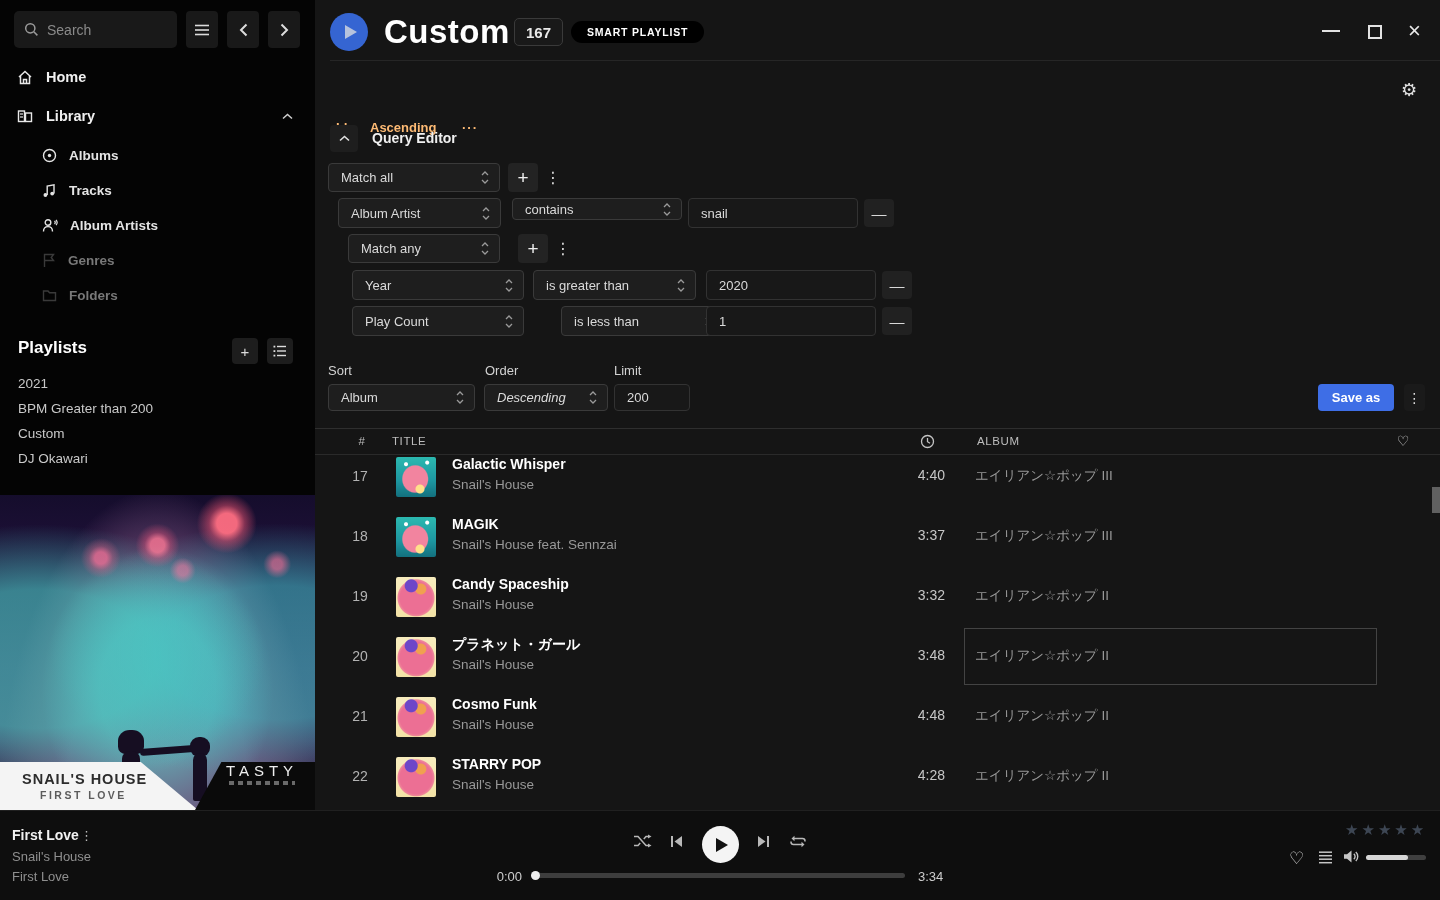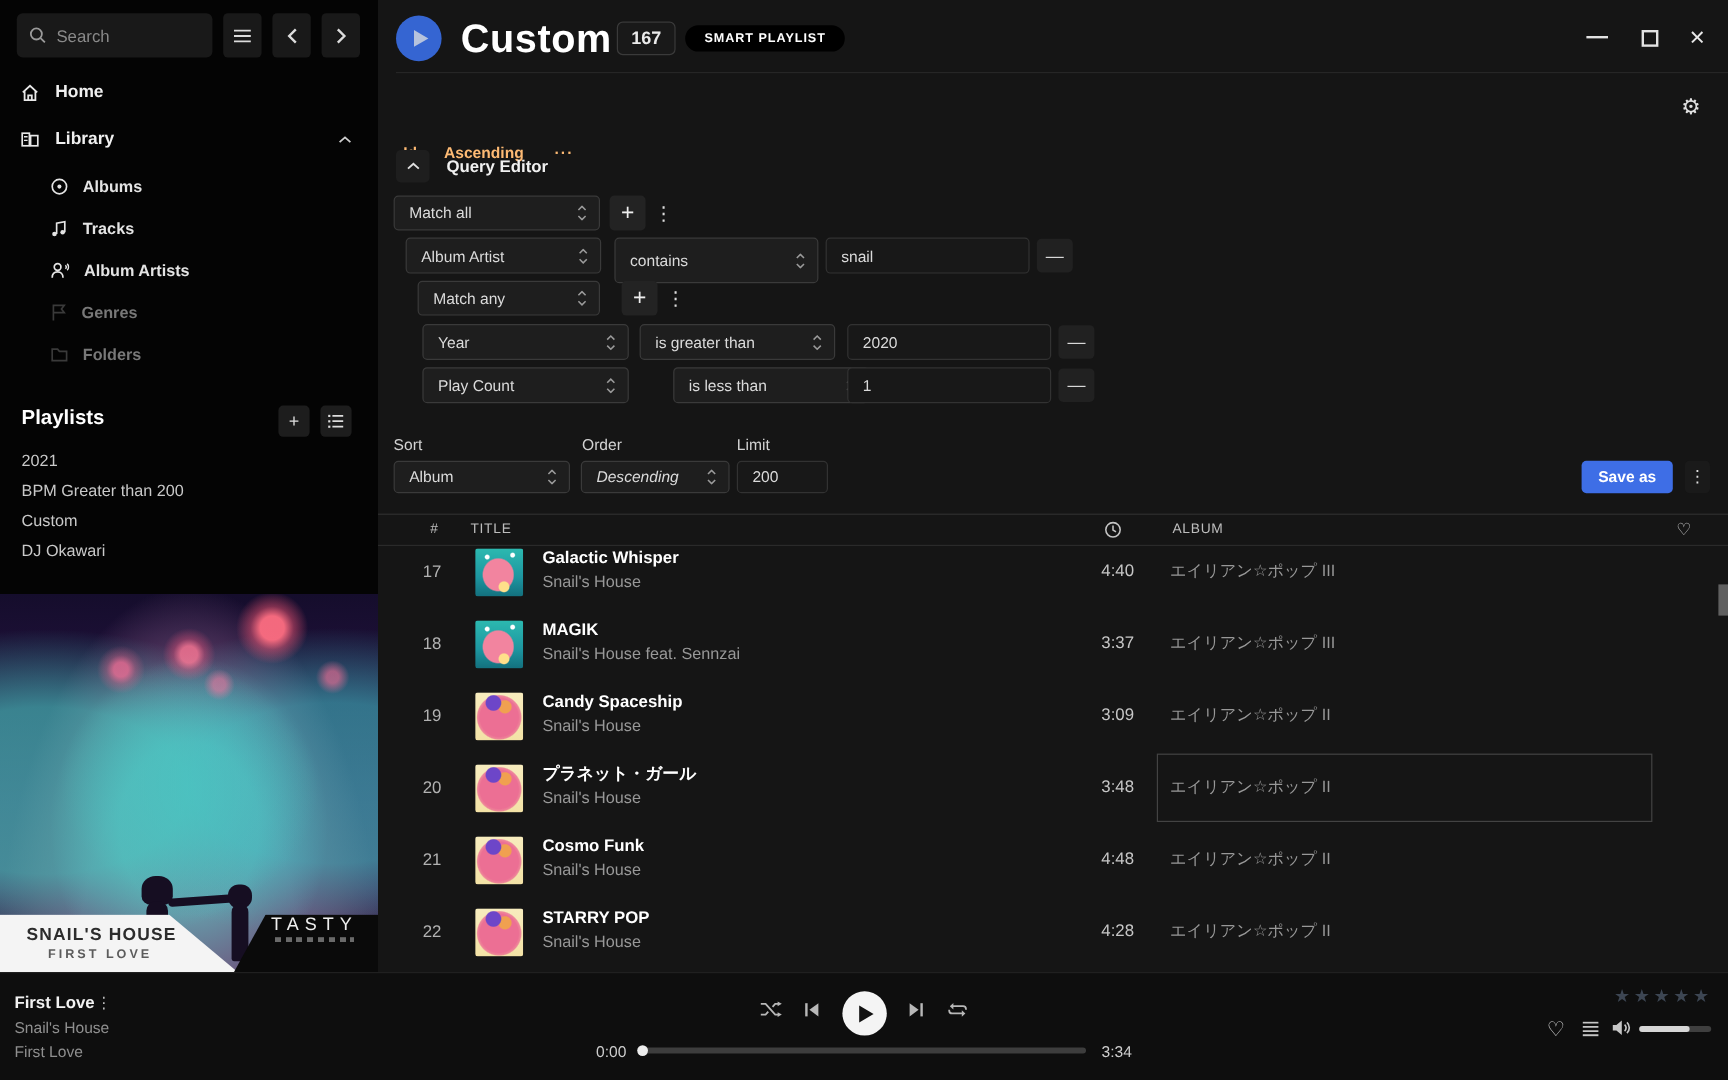--- a/index.html
+++ b/index.html
@@ -344,21 +344,21 @@
 
   <div class="sel" style="left:338px; top:198px; width:163px; height:30px;">
     <span>Album Artist</span>
     <span>
         <svg width="8" height="13" viewBox="0 0 8 13">
           <polyline points="1,4 4,1 7,4" fill="none" stroke="#9a9a9a" stroke-width="1.3"></polyline>
           <polyline points="1,9 4,12 7,9" fill="none" stroke="#9a9a9a" stroke-width="1.3"></polyline>
         </svg>
       </span>
   </div>
-  <div class="sel" style="left:512px; top:198px; width:170px; height:38px;">
+  <div class="sel" style="left:512px; top:198px; width:170px; height:22px;">
     <span>contains</span>
     <span>
         <svg width="8" height="13" viewBox="0 0 8 13">
           <polyline points="1,4 4,1 7,4" fill="none" stroke="#9a9a9a" stroke-width="1.3"></polyline>
           <polyline points="1,9 4,12 7,9" fill="none" stroke="#9a9a9a" stroke-width="1.3"></polyline>
         </svg>
       </span>
   </div>
   <input class="inp" style="left: 688px; top: 198px; width: 170px;" value="snail">
   <div class="rm-btn" style="left:864px; top:199px;">—</div>
@@ -471,21 +471,21 @@
         <span class="t1">MAGIK</span>
         <span class="t2">Snail's House feat. Sennzai</span>
         <span class="dur">3:37</span>
         <span class="alb">エイリアン☆ポップ III</span>
       </div>
       <div class="trow">
         <span class="num">19</span>
         <div class="thumb art-pop2"></div>
         <span class="t1">Candy Spaceship</span>
         <span class="t2">Snail's House</span>
-        <span class="dur">3:09</span>
+        <span class="dur">3:32</span>
         <span class="alb">エイリアン☆ポップ II</span>
       </div>
       <div class="trow">
         <span class="num">20</span>
         <div class="thumb art-pop2"></div>
         <span class="t1">プラネット・ガール</span>
         <span class="t2">Snail's House</span>
         <span class="dur">3:48</span>
         <div class="focus-cell"></div>
         <span class="alb">エイリアン☆ポップ II</span>

